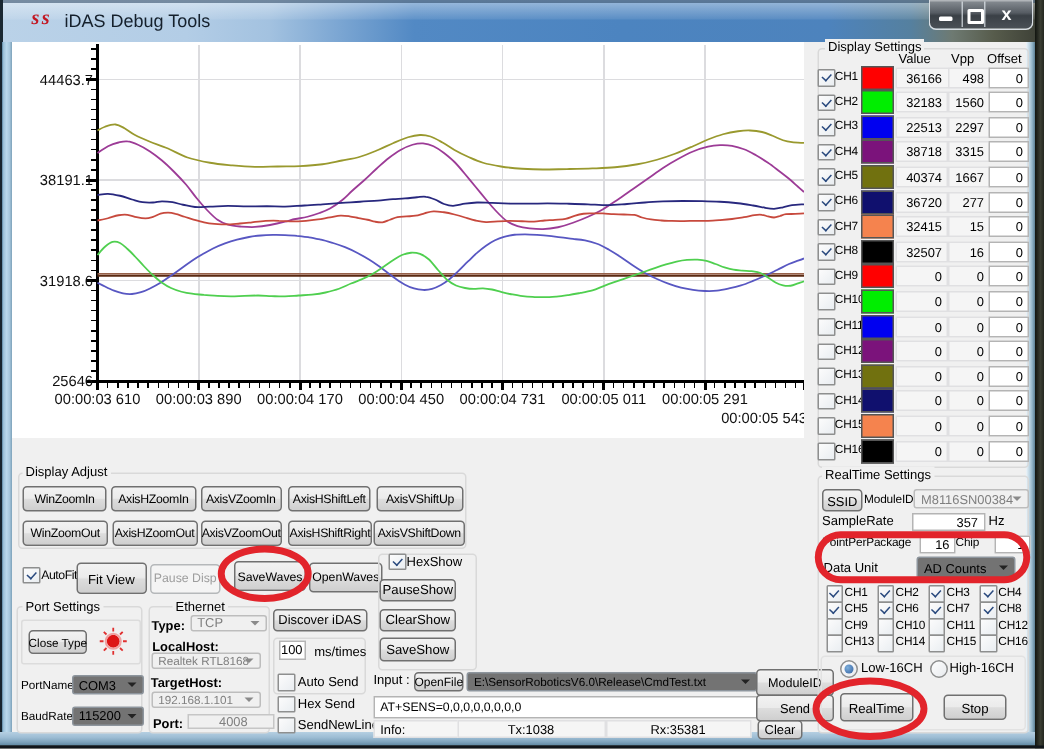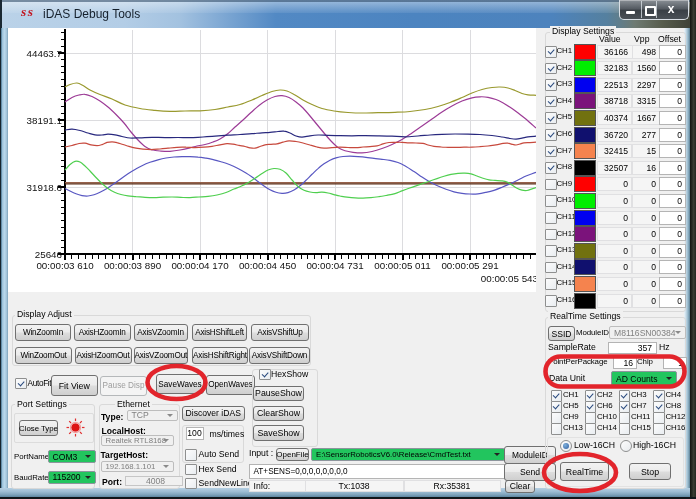--- a/index.html
+++ b/index.html
@@ -21,21 +21,21 @@
 .gbcap{position:absolute;background:#f0f0f0;padding:0 2px;white-space:nowrap}
 .btn{position:absolute;display:flex;align-items:center;justify-content:center;
  border:1px solid #707070;border-radius:3px;font-size:8.6px;
  background:linear-gradient(#f2f2f2 0%,#ebebeb 48%,#dddddd 52%,#cfcfcf 100%);
  white-space:nowrap;text-align:center}
 .btn.dis{border-color:#b5b8ba;background:#f4f4f4;color:#9d9d9d}
 .cb{position:absolute;box-sizing:border-box;width:11.5px;height:11.5px;border:1px solid #8e8f8f;background:linear-gradient(135deg,#fcfcfc,#e9edf1);border-radius:1px}
 .cb.on:before{content:"";position:absolute;left:1.8px;top:2.2px;width:4.8px;height:2.6px;border-left:1.4px solid #29497e;border-bottom:1.4px solid #29497e;transform:rotate(-48deg)}
 .lbl{position:absolute;white-space:nowrap;line-height:1.1}
 .s9{font-size:7.9px;letter-spacing:-0.1px}
-.combo{position:absolute;border:1px solid #8d959d;border-radius:2px;background:#22c55e;display:flex;align-items:center;padding-left:4px;white-space:nowrap;overflow:hidden;font-size:8.6px}
+.combo{position:absolute;border:1px solid #8d959d;border-radius:2px;background:#737373;display:flex;align-items:center;padding-left:4px;white-space:nowrap;overflow:hidden;font-size:8.6px}
 .combo .ar{position:absolute;right:4px;top:50%;margin-top:-1.5px;width:0;height:0;border-left:3px solid transparent;border-right:3px solid transparent;border-top:3.6px solid #222}
 .combo.dis{background:#f0f0f0;border-color:#bdbdbd;color:#7f7f7f}
 .combo.dis .ar{border-top-color:#8a8a8a}
 .fld{position:absolute;border:1px solid #b4b4b4;background:#fff;display:flex;align-items:center;white-space:nowrap;overflow:hidden;font-size:8.6px}
 .fld.dis{background:#f0f0f0;border-color:#c6c6c6;color:#7f7f7f}
 .fld.ro{background:#f5f5f5;border-color:#e0e0e2}
 .radio{position:absolute;width:10px;height:10px;border:1px solid #8e8f8f;border-radius:50%;background:linear-gradient(135deg,#fdfdfd,#e8ebee)}
 .radio.on:before{content:"";position:absolute;left:2px;top:2px;width:6px;height:6px;border-radius:50%;background:radial-gradient(circle at 35% 35%,#7eb0dc,#2f5d9e)}
 .sw{position:absolute;width:20px;height:14px;border:1px solid #555}
 </style>

